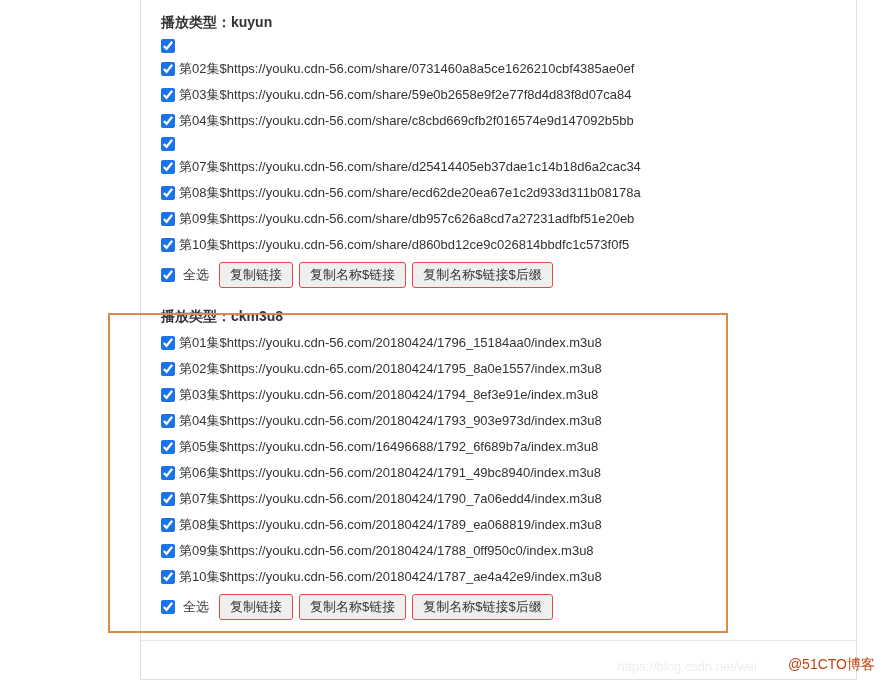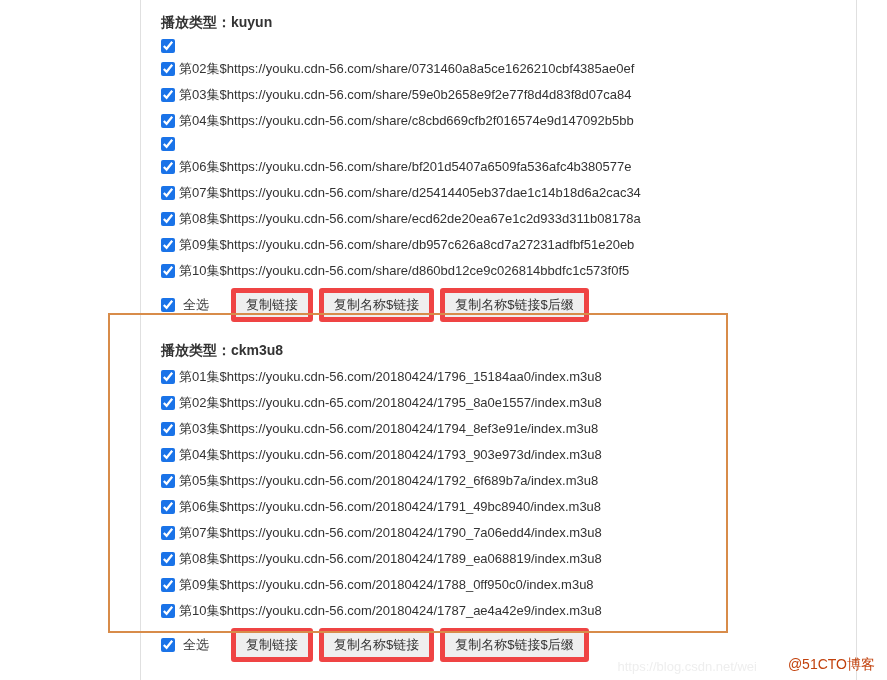--- a/index.html
+++ b/index.html
@@ -64,27 +64,27 @@
     .actions-row input[type="checkbox"] {
       width: 14px;
       height: 14px;
       margin-right: 2px;
       accent-color: #1a73e8;
       cursor: pointer;
     }
     .select-all-label {
       font-size: 13px;
       color: #333;
-      margin-right: 16px;
+      margin-right: 4px;
     }
     .btn {
       font-family: inherit;
       font-size: 13px;
       padding: 3px 10px;
-      border: 5px solid #ef4444;
+      border: 1px solid #ef4444;
       background: #efefef;
       color: #333;
       cursor: pointer;
       border-radius: 3px;
     }
     .highlight-box {
       position: absolute;
       border: 2px solid #d88c4a;
       pointer-events: none;
       z-index: 10;
@@ -136,24 +136,20 @@
         </div>
         <div class="link-row">
           <input type="checkbox" checked="" style="">
           <span class="link-text">第04集$https://youku.cdn-56.com/share/c8cbd669cfb2f016574e9d147092b5bb</span>
         </div>
         <div class="link-row">
           <input type="checkbox" checked="" style="">
         </div>
         <div class="link-row">
           <input type="checkbox" checked="" style="">
-          <span class="link-text">第06集$https://youku.cdn-56.com/share/bf201d5407a6509fa536afc4b380577e</span>
-        </div>
-        <div class="link-row">
-          <input type="checkbox" checked="" style="">
           <span class="link-text">第07集$https://youku.cdn-56.com/share/d25414405eb37dae1c14b18d6a2cac34</span>
         </div>
         <div class="link-row">
           <input type="checkbox" checked="" style="">
           <span class="link-text">第08集$https://youku.cdn-56.com/share/ecd62de20ea67e1c2d933d311b08178a</span>
         </div>
         <div class="link-row">
           <input type="checkbox" checked="" style="">
           <span class="link-text">第09集$https://youku.cdn-56.com/share/db957c626a8cd7a27231adfbf51e20eb</span>
         </div>
@@ -187,21 +183,21 @@
         <div class="link-row">
           <input type="checkbox" checked="" style="">
           <span class="link-text">第03集$https://youku.cdn-56.com/20180424/1794_8ef3e91e/index.m3u8</span>
         </div>
         <div class="link-row">
           <input type="checkbox" checked="" style="">
           <span class="link-text">第04集$https://youku.cdn-56.com/20180424/1793_903e973d/index.m3u8</span>
         </div>
         <div class="link-row">
           <input type="checkbox" checked="" style="">
-          <span class="link-text">第05集$https://youku.cdn-56.com/20180424/1792_6f689b7a/index.m3u8</span>
+          <span class="link-text">第05集$https://youku.cdn-56.com/16496688/1792_6f689b7a/index.m3u8</span>
         </div>
         <div class="link-row">
           <input type="checkbox" checked="" style="">
           <span class="link-text">第06集$https://youku.cdn-56.com/20180424/1791_49bc8940/index.m3u8</span>
         </div>
         <div class="link-row">
           <input type="checkbox" checked="" style="">
           <span class="link-text">第07集$https://youku.cdn-56.com/20180424/1790_7a06edd4/index.m3u8</span>
         </div>
         <div class="link-row">

